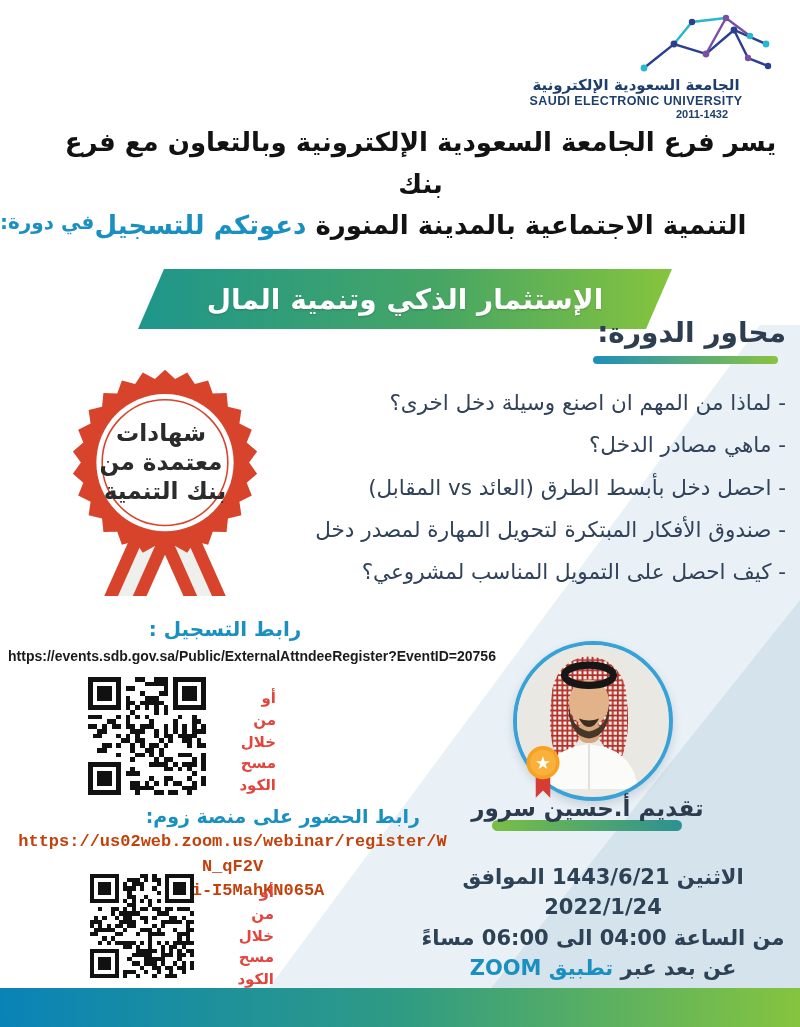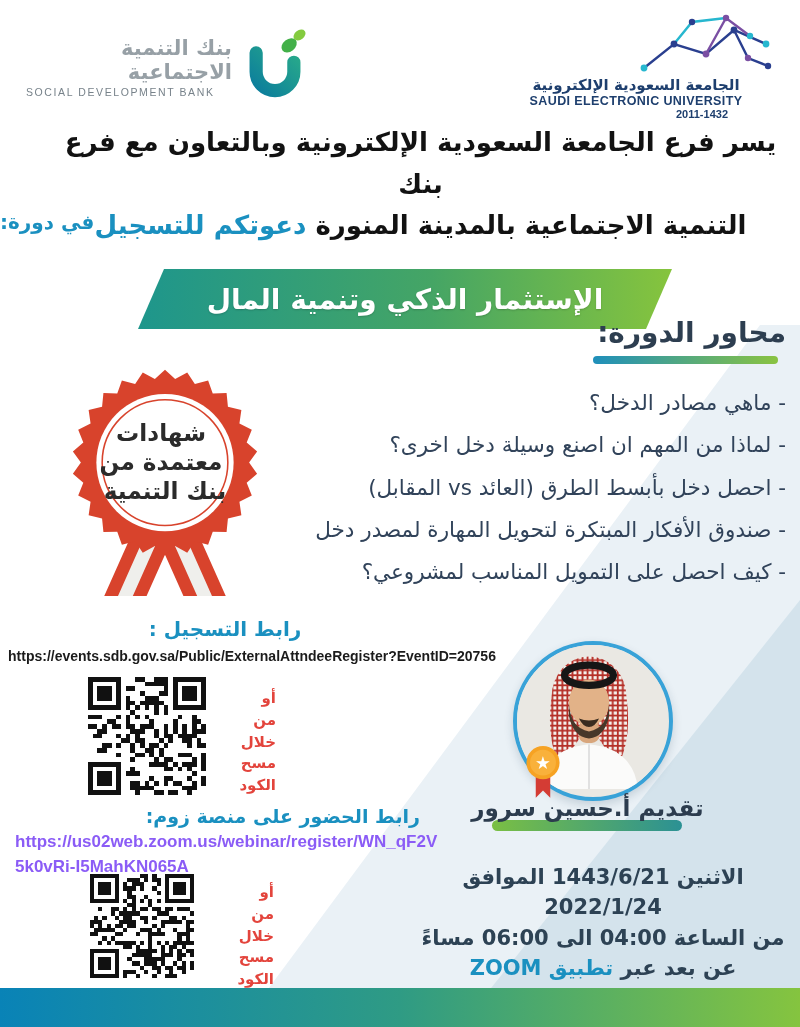--- a/index.html
+++ b/index.html
@@ -50,22 +50,22 @@
   .reg-url{left:8px;top:648px;width:438px;text-align:center;font-size:14px;font-weight:bold;color:#1b1b1b;
            white-space:nowrap;font-family:"Liberation Sans","DejaVu Sans",sans-serif;}
   .qr1{left:88px;top:677px;}
   .qr2{left:90px;top:874px;}
   .qr-hint{width:56px;text-align:right;direction:rtl;color:#e3443c;font-weight:bold;
            font-size:15px;line-height:1.45;white-space:pre-line;}
   .hint1{left:220px;top:688px;}
   .hint2{left:218px;top:882px;}
   .zoom-label{left:10px;top:805px;width:410px;text-align:right;direction:rtl;
               font-weight:bold;font-size:19px;color:#1a90c0;}
-  .zoom-url{left:15px;top:830px;width:435px;text-align:left;font-size:17px;font-weight:bold;color:#8b5cf6;
-            line-height:1.45;font-family:Liberation Sans, sans-serif;word-break:break-all;}
+  .zoom-url{left:15px;top:830px;width:435px;text-align:center;font-size:17px;font-weight:bold;color:#c2410c;
+            line-height:1.45;font-family:Liberation Mono, monospace;word-break:break-all;}
 
   
   .avatar{left:513px;top:641px;width:152px;height:152px;border-radius:50%;
           border:4px solid #38a2d8;background:#eae8e3;overflow:hidden;
           box-shadow:0 4px 10px rgba(30,60,90,.18);}
   .medal{left:521px;top:744px;z-index:3;}
   .name-bar{left:492px;top:820px;width:190px;height:11px;border-radius:6px;z-index:1;
             background:linear-gradient(90deg,#7abf43 0%,#2b9194 100%);}
   .presenter-name{left:455px;top:795px;width:265px;text-align:center;direction:rtl;z-index:2;
                   font-weight:bold;font-size:23px;color:#2c3c4e;}
@@ -85,37 +85,20 @@
 </head>
 <body>
 
 <div id="poster">
 
   <svg class="bg" width="800" height="1027" viewBox="0 0 800 1027">
     <polygon points="760,325 800,325 800,1027 240,1027" fill="#eaf1f6"></polygon>
     <polygon points="800,600 800,1027 460,1027" fill="#d4e3ec"></polygon>
   </svg>
 
-  <div class="abs sdb">
-    <div class="sdb-text">
-      <div class="sdb-ar">بنك التنمية الاجتماعية</div>
-      <div class="sdb-en">SOCIAL DEVELOPMENT BANK</div>
-    </div>
-    <svg width="66" height="78" viewBox="0 0 70 82">
-      <defs>
-        <linearGradient id="sdbg" x1="0" y1="1" x2="1" y2="0">
-          <stop offset="0" stop-color="#0c7e9c"></stop>
-            <stop offset="1" stop-color="#27a88b"></stop>
-        </linearGradient>
-      </defs>
-      <path d="M15,26 v20 a20,20 0 0 0 40,0 v-10" fill="none" stroke="url(#sdbg)" stroke-width="14" stroke-linecap="round"></path>
-      <ellipse cx="50" cy="18" rx="9" ry="6.5" transform="rotate(-38 50 18)" fill="#43b049"></ellipse>
-      <ellipse cx="61" cy="7" rx="7" ry="5" transform="rotate(-38 61 7)" fill="#84cb3f"></ellipse>
-    </svg>
-  </div>
 
   <div class="abs seu">
     <svg class="seu-mark" width="150" height="62" viewBox="0 0 150 62">
       <g fill="none" stroke-width="2.4">
         <polyline points="18,56 48,32 80,42 108,18 140,32" stroke="#2a3f8f"></polyline>
         <polyline points="48,32 66,10 100,6" stroke="#27b7cf"></polyline>
         <polyline points="80,42 100,6 124,24" stroke="#7a4fa3"></polyline>
         <polyline points="108,18 122,46 142,54" stroke="#2a3f8f"></polyline>
       </g>
       <g>
@@ -145,22 +128,22 @@
   </div>
   <div class="abs fi-dawra">في دورة:</div>
 
   <div class="abs banner">
     <div class="banner-text">الإستثمار الذكي وتنمية المال</div>
   </div>
 
   <div class="abs topics-heading">محاور الدورة:</div>
   <div class="abs topics-underline"></div>
   <div class="abs topics-list">
+    <div class="topic">- لماذا من المهم ان اصنع وسيلة دخل اخرى؟</div>
     <div class="topic">- ماهي مصادر الدخل؟</div>
-    <div class="topic">- لماذا من المهم ان اصنع وسيلة دخل اخرى؟</div>
     <div class="topic">- احصل دخل بأبسط الطرق (العائد vs المقابل)</div>
     <div class="topic">- صندوق الأفكار المبتكرة لتحويل المهارة لمصدر دخل</div>
     <div class="topic">- كيف احصل على التمويل المناسب لمشروعي؟</div>
   </div>
 
   <svg class="abs" style="left:66px;top:364px;" width="198" height="232" viewBox="-102 -102 204 240">
     <g transform="translate(0,46)">
       <g transform="rotate(24)">
         <polygon points="-20,30 20,30 20,118 0,103 -20,118" fill="#d8432c"></polygon>
         <polygon points="-7,30 7,30 7,112 0,106 -7,112" fill="#efefec"></polygon>

